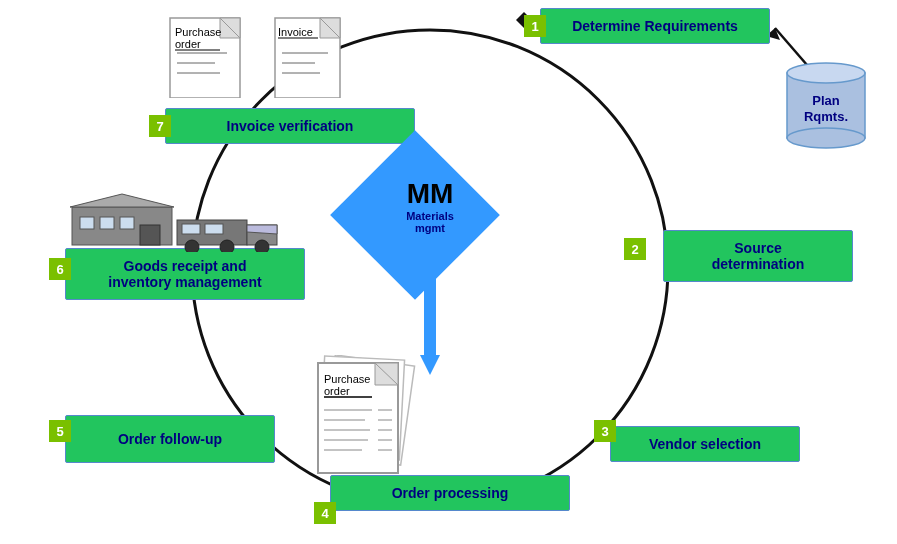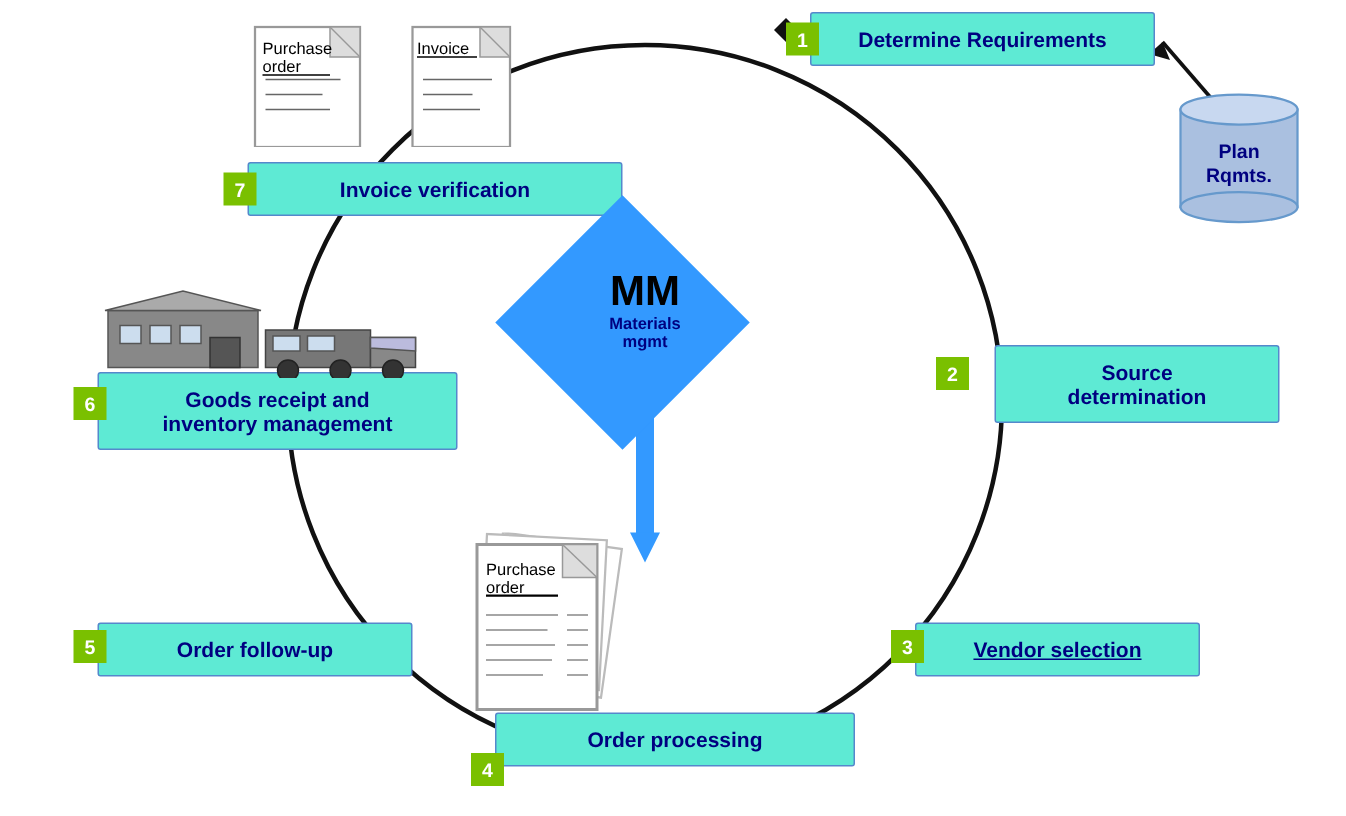--- a/index.html
+++ b/index.html
@@ -13,21 +13,21 @@
     }
     .diagram-container {
       width: 897px;
       height: 544px;
       position: relative;
     }
 
     
     .process-box {
       position: absolute;
-      background: #5eead4;
+      background: #22c55e;
       border: 1px solid #5588cc;
       padding: 6px 12px;
       font-weight: bold;
       font-size: 14px;
       color: #000080;
       text-align: center;
       border-radius: 2px;
     }
 
     
@@ -114,35 +114,35 @@
     <span>2</span>
   </div>
   <div class="process-box" style="left:663px; top:230px; width:190px; height:52px; display:flex; align-items:center; justify-content:center;">
     <span style="white-space:pre-line;">Source
 determination</span>
   </div>
 
   <div class="step-badge" style="left:594px; top:420px;">
     <span>3</span>
   </div>
-  <div class="process-box" style="left:610px; top:415px; width:190px; height:36px; display:flex; align-items:center; justify-content:center;text-decoration:underline;">
+  <div class="process-box" style="left:610px; top:426px; width:190px; height:36px; display:flex; align-items:center; justify-content:center;">
     <span>Vendor selection</span>
   </div>
 
   <div class="step-badge" style="left:314px; top:502px;">
     <span>4</span>
   </div>
   <div class="process-box" style="left:330px; top:475px; width:240px; height:36px; display:flex; align-items:center; justify-content:center;">
     <span>Order processing</span>
   </div>
 
   <div class="step-badge" style="left:49px; top:420px;">
     <span>5</span>
   </div>
-  <div class="process-box" style="left:65px; top:415px; width:210px; height:36px; display:flex; align-items:center; justify-content:center;">
+  <div class="process-box" style="left:65px; top:415px; width:210px; height:48px; display:flex; align-items:center; justify-content:center;">
     <span>Order follow-up</span>
   </div>
 
   <div class="step-badge" style="left:49px; top:258px;">
     <span>6</span>
   </div>
   <div class="process-box" style="left:65px; top:248px; width:240px; height:52px; display:flex; align-items:center; justify-content:center;">
     <span style="white-space:pre-line; text-align:center;">Goods receipt and
 inventory management</span>
   </div>

